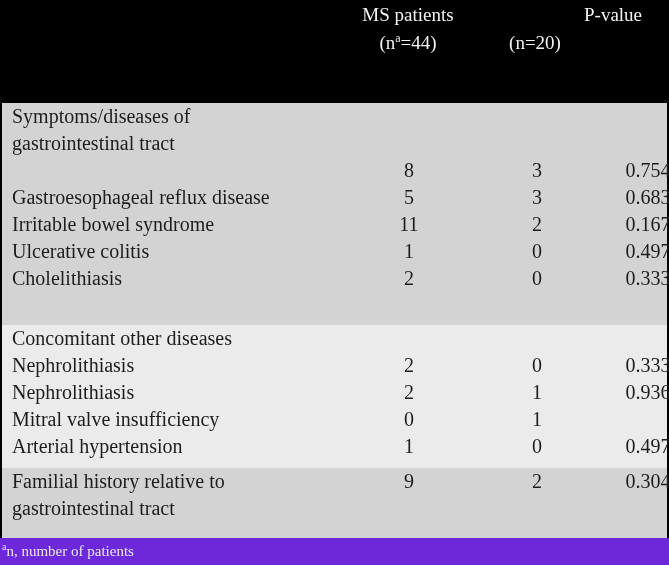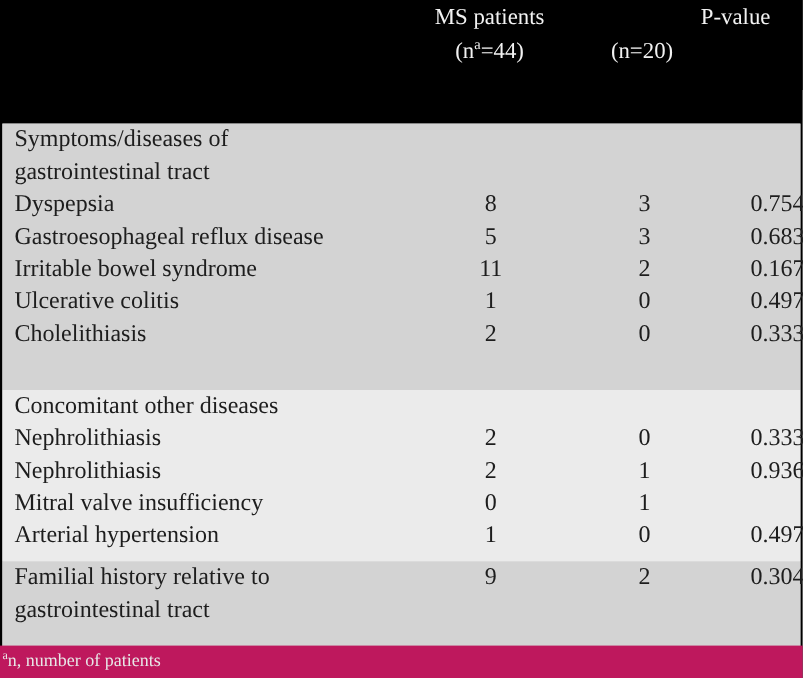--- a/index.html
+++ b/index.html
@@ -94,21 +94,21 @@
   .c-ctl { left: 490px; width: 90px; }
   .c-p   { left: 605px; width: 82px; }
 
   
   .tfoot {
     position: absolute;
     left: 0;
     top: 538px;
     width: 669px;
     height: 27px;
-    background: #be185d;
+    background: #6d28d9;
   }
   .tfoot .fn {
     position: absolute;
     left: 2px;
     top: 3px;
     color: #e8e8e8;
     font-size: 15px;
     line-height: 20px;
     white-space: nowrap;
   }
@@ -134,21 +134,20 @@
 
     <div class="section sec-1">
       <div class="row">
         <div class="label">Symptoms/diseases of</div>
       </div>
       <div class="row">
         <div class="label">gastrointestinal tract</div>
       </div>
 
       <div class="row">
-        <div class="label">Dyspepsia</div>
         <div class="num c-ms">8</div>
         <div class="num c-ctl">3</div>
         <div class="num c-p">0.754</div>
       </div>
       <div class="row">
         <div class="label">Gastroesophageal reflux disease</div>
         <div class="num c-ms">5</div>
         <div class="num c-ctl">3</div>
         <div class="num c-p">0.683</div>
       </div>

